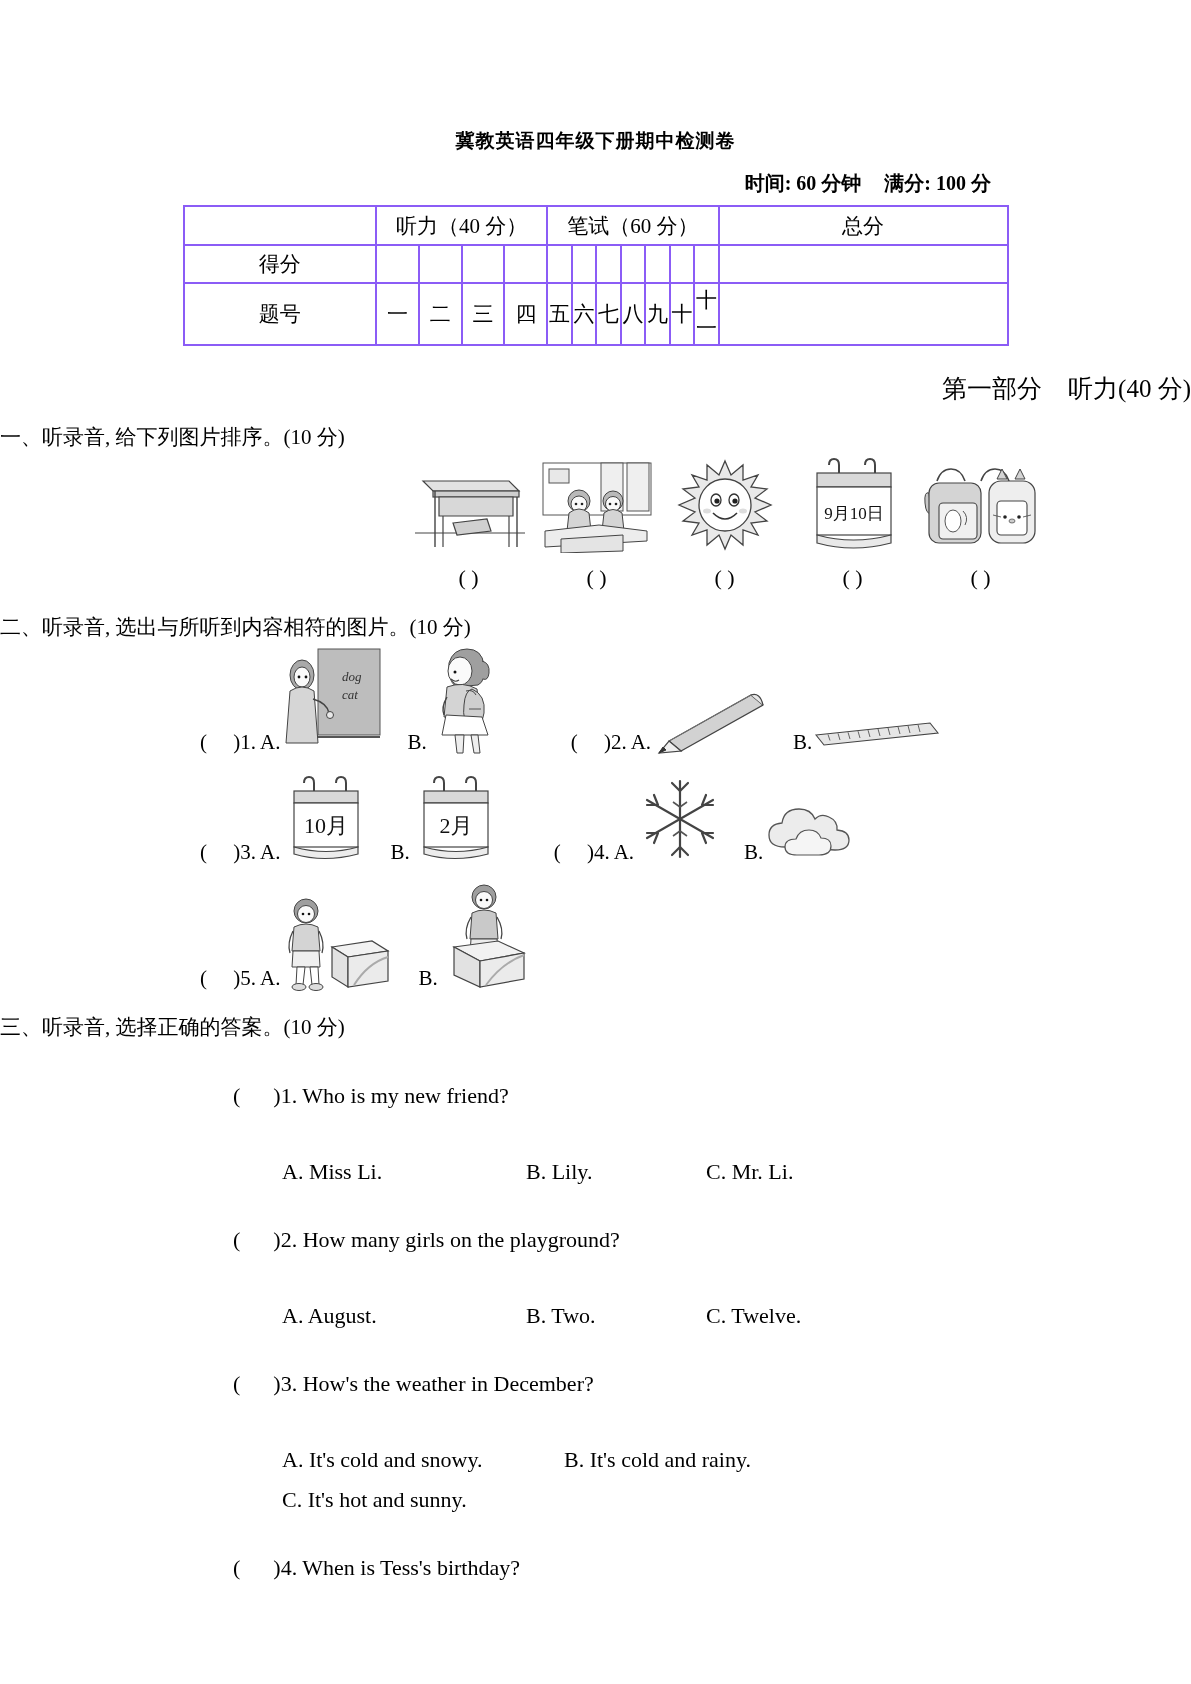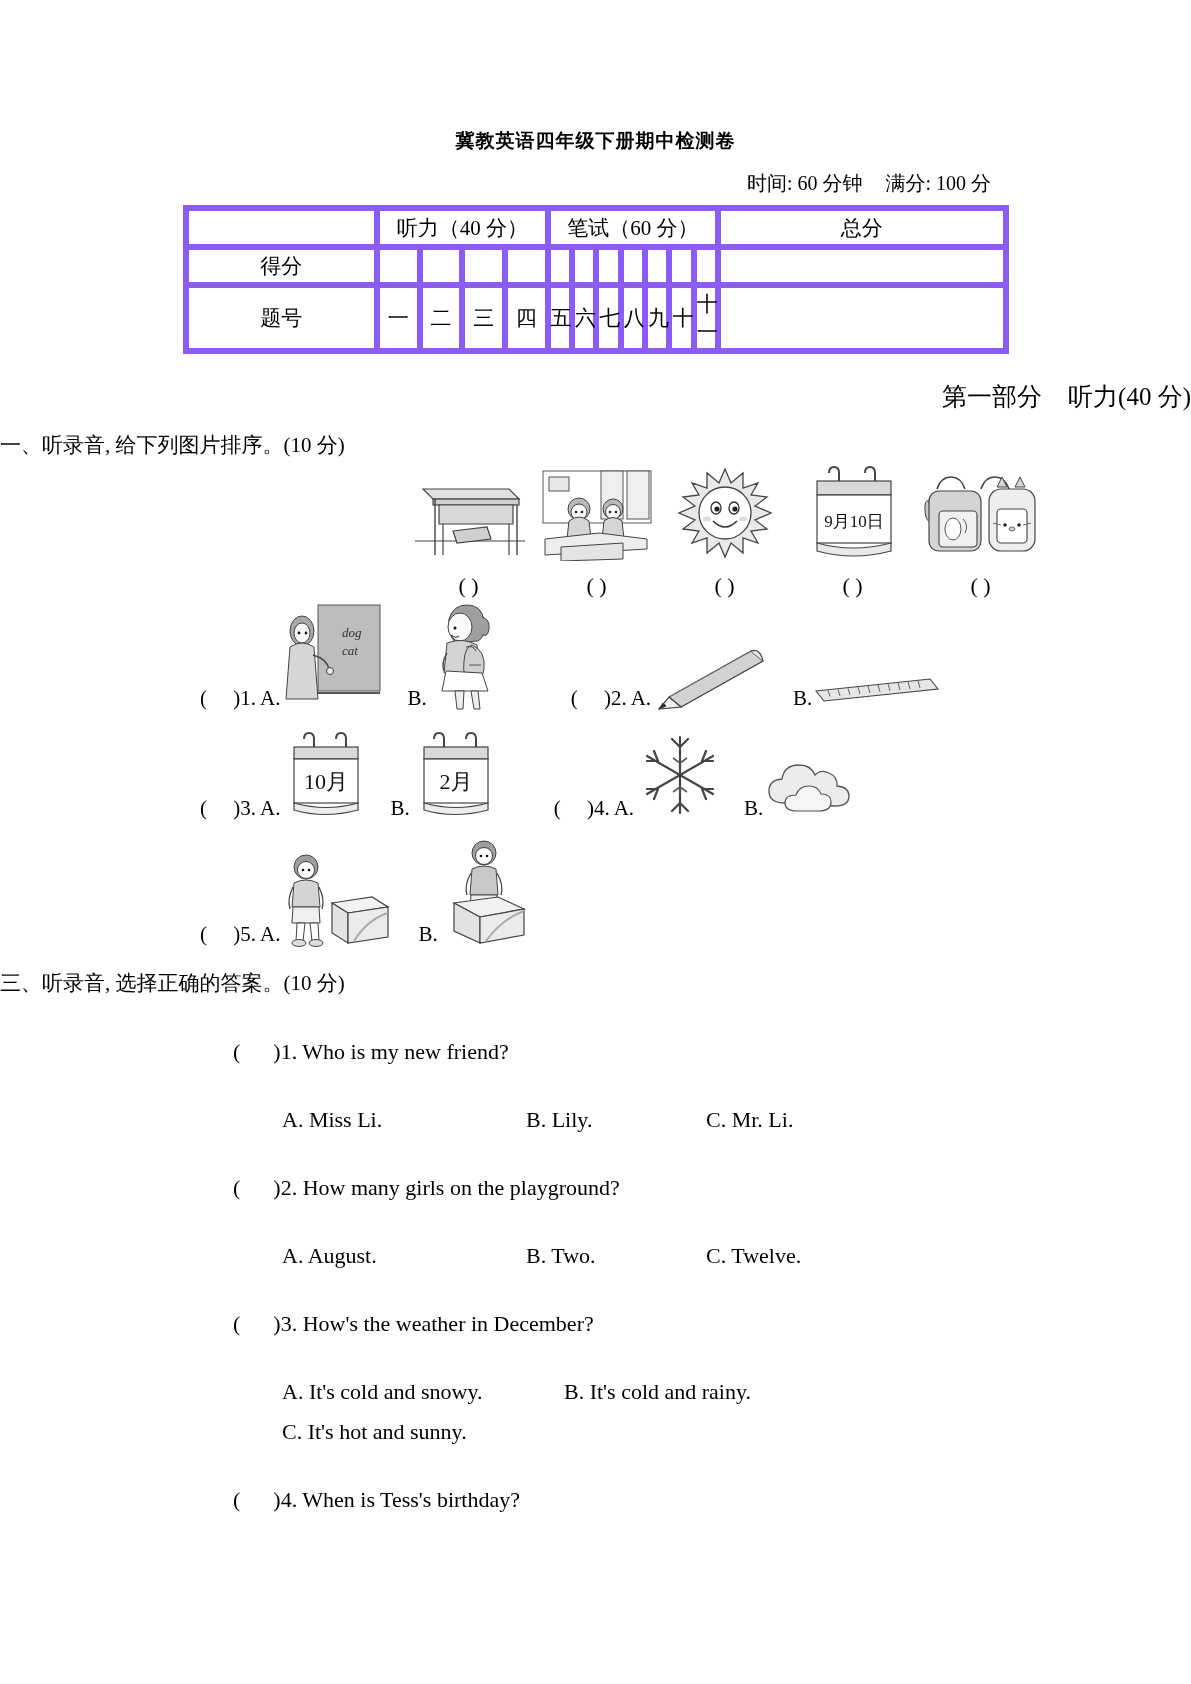--- a/index.html
+++ b/index.html
@@ -17,32 +17,33 @@
     text-align:center;
     font-size:19px;
     font-weight:bold;
     letter-spacing:1px;
     margin-top:128px;
   }
   .meta {
     text-align:right;
     font-size:20px;
     margin:16px 200px 8px 0;
+    font-weight:bold;
   }
   .meta span { margin-left:18px; }
 
   
   table.score {
     border-collapse:collapse;
     margin:0 auto;
     width:826px;
     table-layout:fixed;
   }
   table.score td {
-    border:6px solid #8b5cf6;
+    border:2px solid #8b5cf6;
     text-align:center;
     font-size:21px;
     height:38px;
     padding:2px 0;
   }
   table.score tr.r1 td { height:39px; }
   .c-label { width:64px; }
   .c-num   { width:57px; }
   .c-total { width:96px; }
 
@@ -68,21 +69,21 @@
   .q1cell { width:128px; display:flex; justify-content:center; align-items:flex-end; height:96px; }
   .q1paren { width:128px; text-align:center; font-size:22px; padding-top:12px; }
 
   
   .optline { display:flex; align-items:flex-end; font-size:21px; padding-left:200px; }
   .optline .mk { white-space:pre; }
   .optline .pic { display:inline-flex; align-items:flex-end; }
 
   
   .q3 { font-size:22px; padding-left:200px; margin-top:16px; }
-  .q3 .opts { padding-left:82px; margin-top:16px; display:flex; }
+  .q3 .opts { padding-left:82px; margin-top:24px; display:flex; }
   .q3 .opts span { display:inline-block; }
   .q3 .stem { white-space:pre; }
 
   svg { display:block; }
 </style>
 </head>
 <body>
 
 <div class="page">
 
@@ -225,20 +226,21 @@
   </div>
 
   <div class="parenrow q1row">
     <div class="q1paren">(      )</div>
     <div class="q1paren">(      )</div>
     <div class="q1paren">(      )</div>
     <div class="q1paren">(      )</div>
     <div class="q1paren">(      )</div>
   </div>
 
+  <div class="sec" style="margin-top:22px;">二、听录音, 选出与所听到内容相符的图片。(10 分)</div>
 
   <div class="optline" style="padding-left:200px; margin-top:4px;">
     <span class="mk">(     )</span>
     <span class="mk">1.</span>
     <span class="mk" style="margin-left:4px;">A.</span>
     <span class="pic">
       <svg width="105" height="108" viewBox="0 0 105 108">
         <rect x="38" y="2" width="62" height="86" fill="#bdbdbd" stroke="#555" stroke-width="1"></rect>
         <text x="62" y="34" font-family="'Liberation Serif',serif" font-style="italic" font-size="13" fill="#333">dog</text>
         <text x="62" y="52" font-family="'Liberation Serif',serif" font-style="italic" font-size="13" fill="#333">cat</text>

